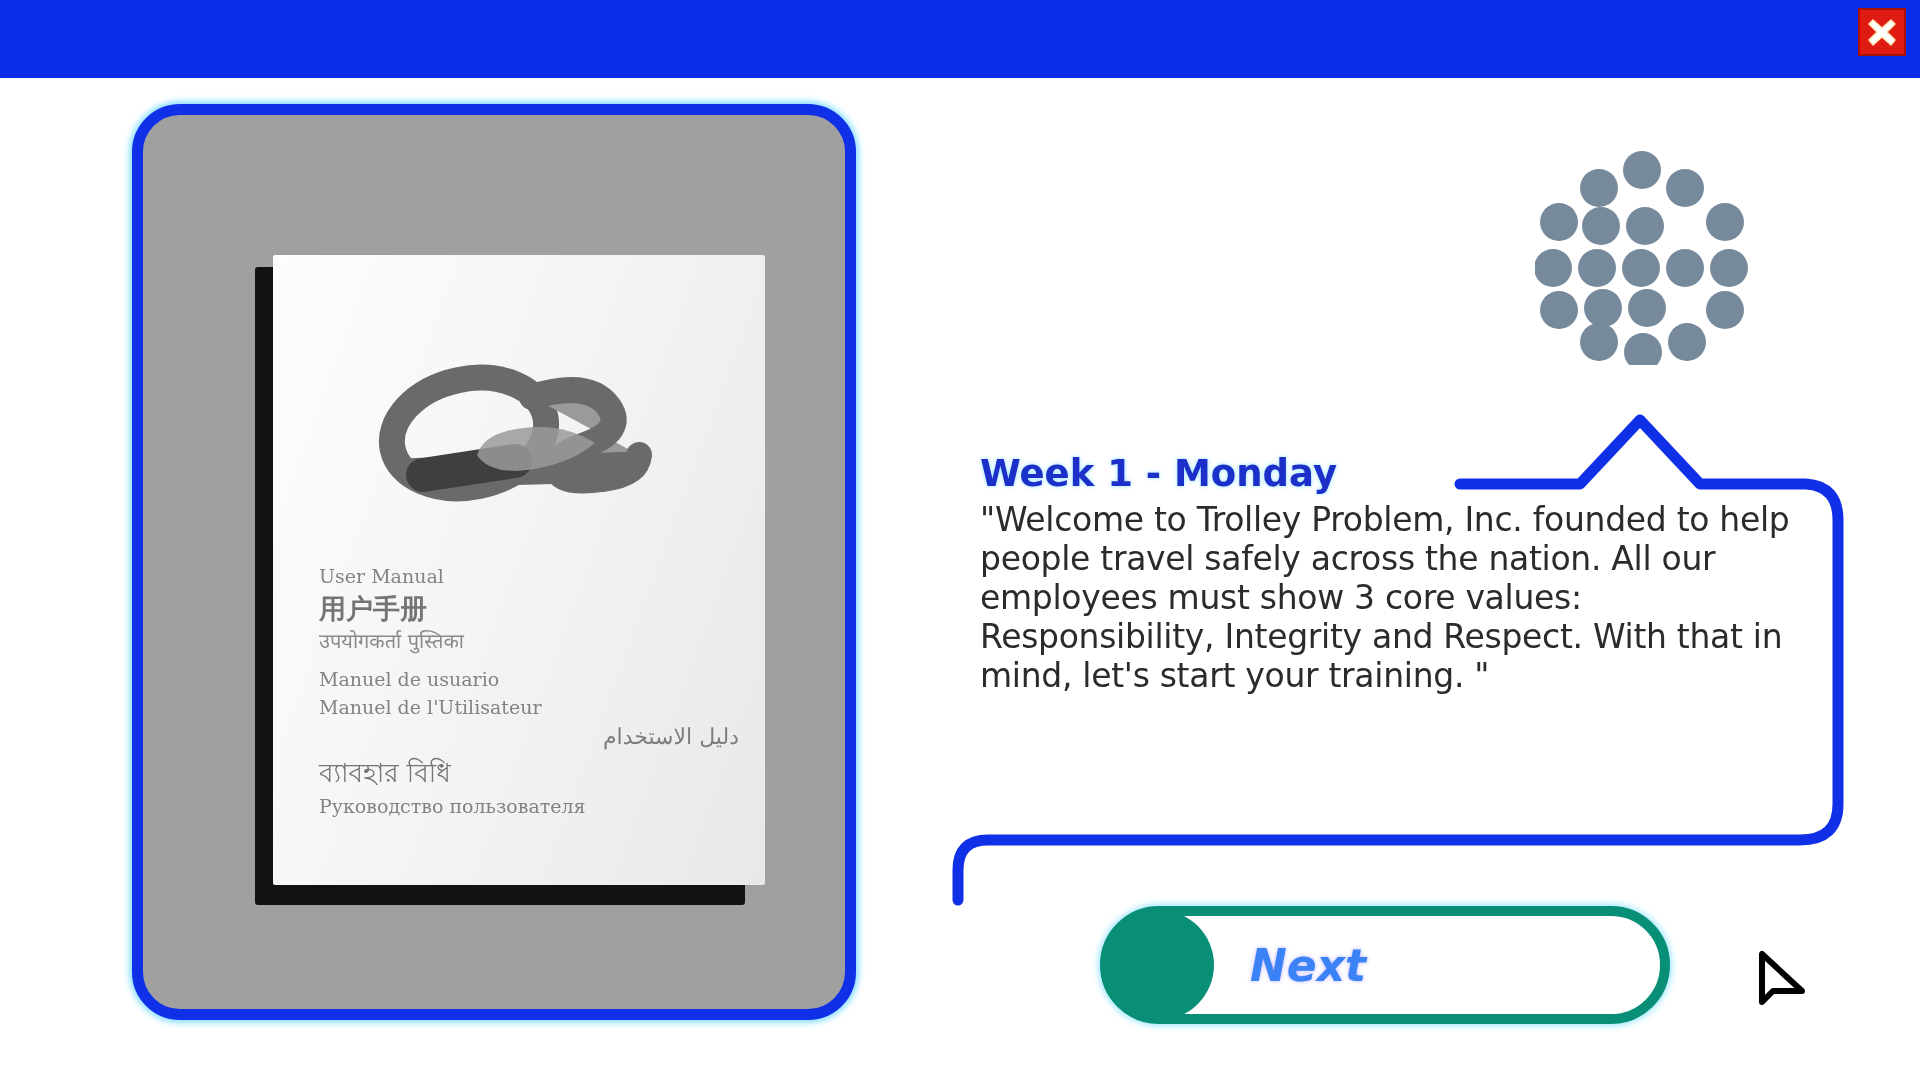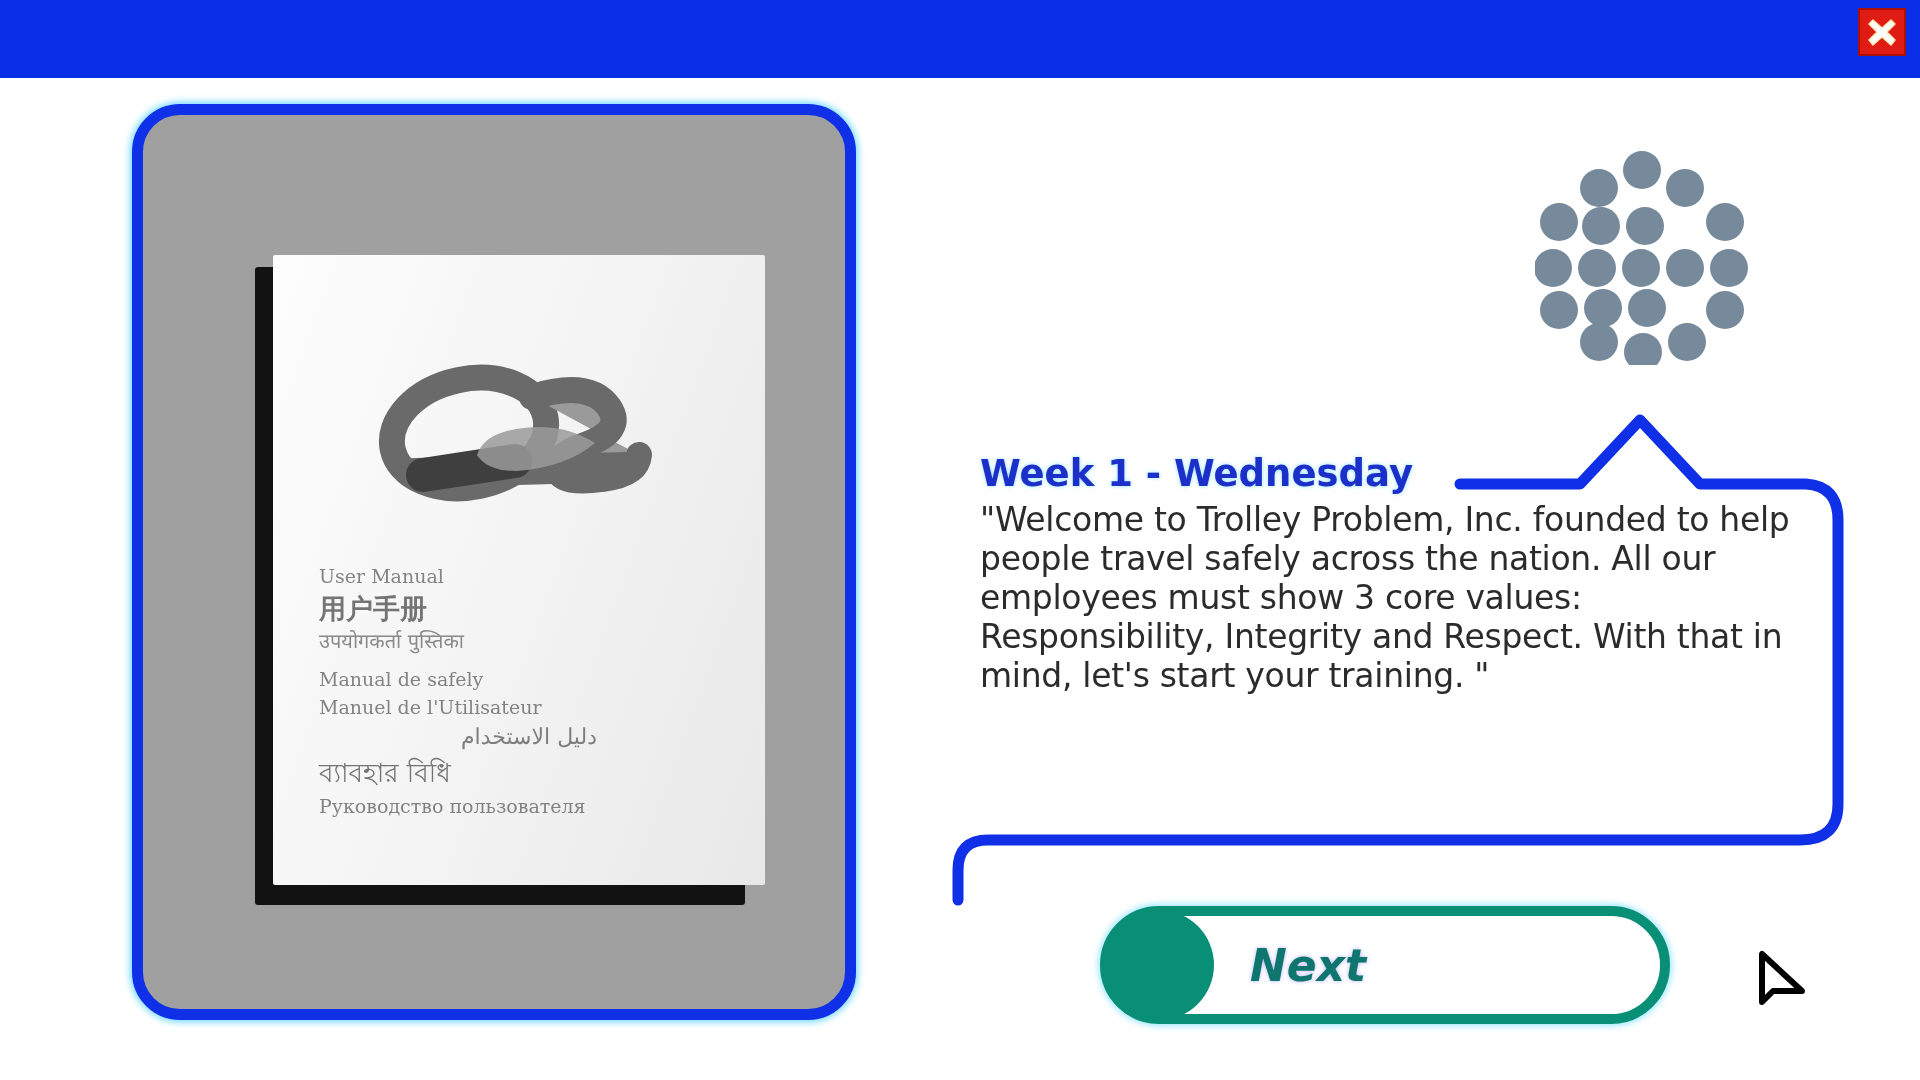--- a/index.html
+++ b/index.html
@@ -90,21 +90,21 @@
   .book-line {
     font-family: "DejaVu Serif", serif;
     font-size: 19px;
     line-height: 1.0;
     margin-bottom: 9px;
     white-space: nowrap;
     opacity: 0.85;
   }
   .book-line.cjk { font-size: 27px; font-weight: bold; color: #5e5e5e; }
   .book-line.deva { font-size: 20px; color: #777; margin-bottom: 19px;}
-  .book-line.arab { font-size: 22px; text-align: center; margin-bottom: 12px; color: #6a6a6a;}
+  .book-line.arab { font-size: 22px; text-align: right; margin-bottom: 12px; color: #6a6a6a;}
   .book-line.beng { font-size: 26px; color: #5e5e5e; margin-bottom: 11px;}
   .book-line.cyr  { font-size: 19px; color: #6f6f6f; }
 
   
   .dot-logo {
     position: absolute;
     left: 1535px; top: 150px;
     width: 215px; height: 215px;
   }
 
@@ -155,21 +155,21 @@
     background: #0a8f77;
     border-radius: 55px;
   }
   .next-label {
     position: absolute;
     left: 140px; top: 24px;
     font-family: "DejaVu Sans", sans-serif;
     font-size: 44px;
     font-style: italic;
     font-weight: bold;
-    color: #0f766e;
+    color: #3b82f6;
     text-shadow: 0 0 4px #b9b0ff;
   }
 
   
   .cursor {
     position: absolute;
     left: 1756px; top: 950px;
     width: 52px; height: 60px;
   }
 </style>
@@ -202,21 +202,21 @@
         <g stroke="#3f3f3f" stroke-width="34" stroke-linecap="round" fill="none">
           <path d="M66 130 L158 116"></path>
         </g>
         <path d="M150 86 Q200 74 238 98 Q210 122 160 126 Q130 126 120 110 Q126 92 150 86 Z" fill="#9a9a9a" opacity="0.85"></path>
       </svg>
 
       <div class="book-lines">
         <div class="book-line">User Manual</div>
         <div class="book-line cjk">用户手册</div>
         <div class="book-line deva">उपयोगकर्ता पुस्तिका</div>
-        <div class="book-line">Manual de safely</div>
+        <div class="book-line">Manuel de usuario</div>
         <div class="book-line">Manuel de l'Utilisateur</div>
         <div class="book-line arab">دليل الاستخدام</div>
         <div class="book-line beng">ব্যাবহার বিধি</div>
         <div class="book-line cyr">Руководство пользователя</div>
       </div>
     </div>
   </div>
 </div>
 
 <svg class="dot-logo" viewBox="0 0 215 215">
@@ -250,21 +250,21 @@
            L 860 440
            Q 898 440 898 404
            L 898 120
            Q 898 86 866 84
            L 760 84
            L 700 20
            L 640 84
            L 520 84" fill="none" stroke="#1030e8" stroke-width="11" stroke-linecap="round" stroke-linejoin="round"></path>
 </svg>
 
-<div class="bubble-heading">Week 1 - Wednesday</div>
+<div class="bubble-heading">Week 1 - Monday</div>
 <div class="bubble-body">"Welcome to Trolley Problem, Inc. founded to help people travel safely across the nation. All our employees must show 3 core values: Responsibility, Integrity and Respect. With that in mind, let's start your training. "</div>
 
 <div class="next-button">
   <div class="next-knob"></div>
   <div class="next-label">Next</div>
 </div>
 
 <svg class="cursor" viewBox="0 0 52 60">
   <path d="M6 4 L6 52 L17 41 L46 41 Z" fill="#ffffff" stroke="#000000" stroke-width="6" stroke-linejoin="round" stroke-linecap="round"></path>
 </svg>

